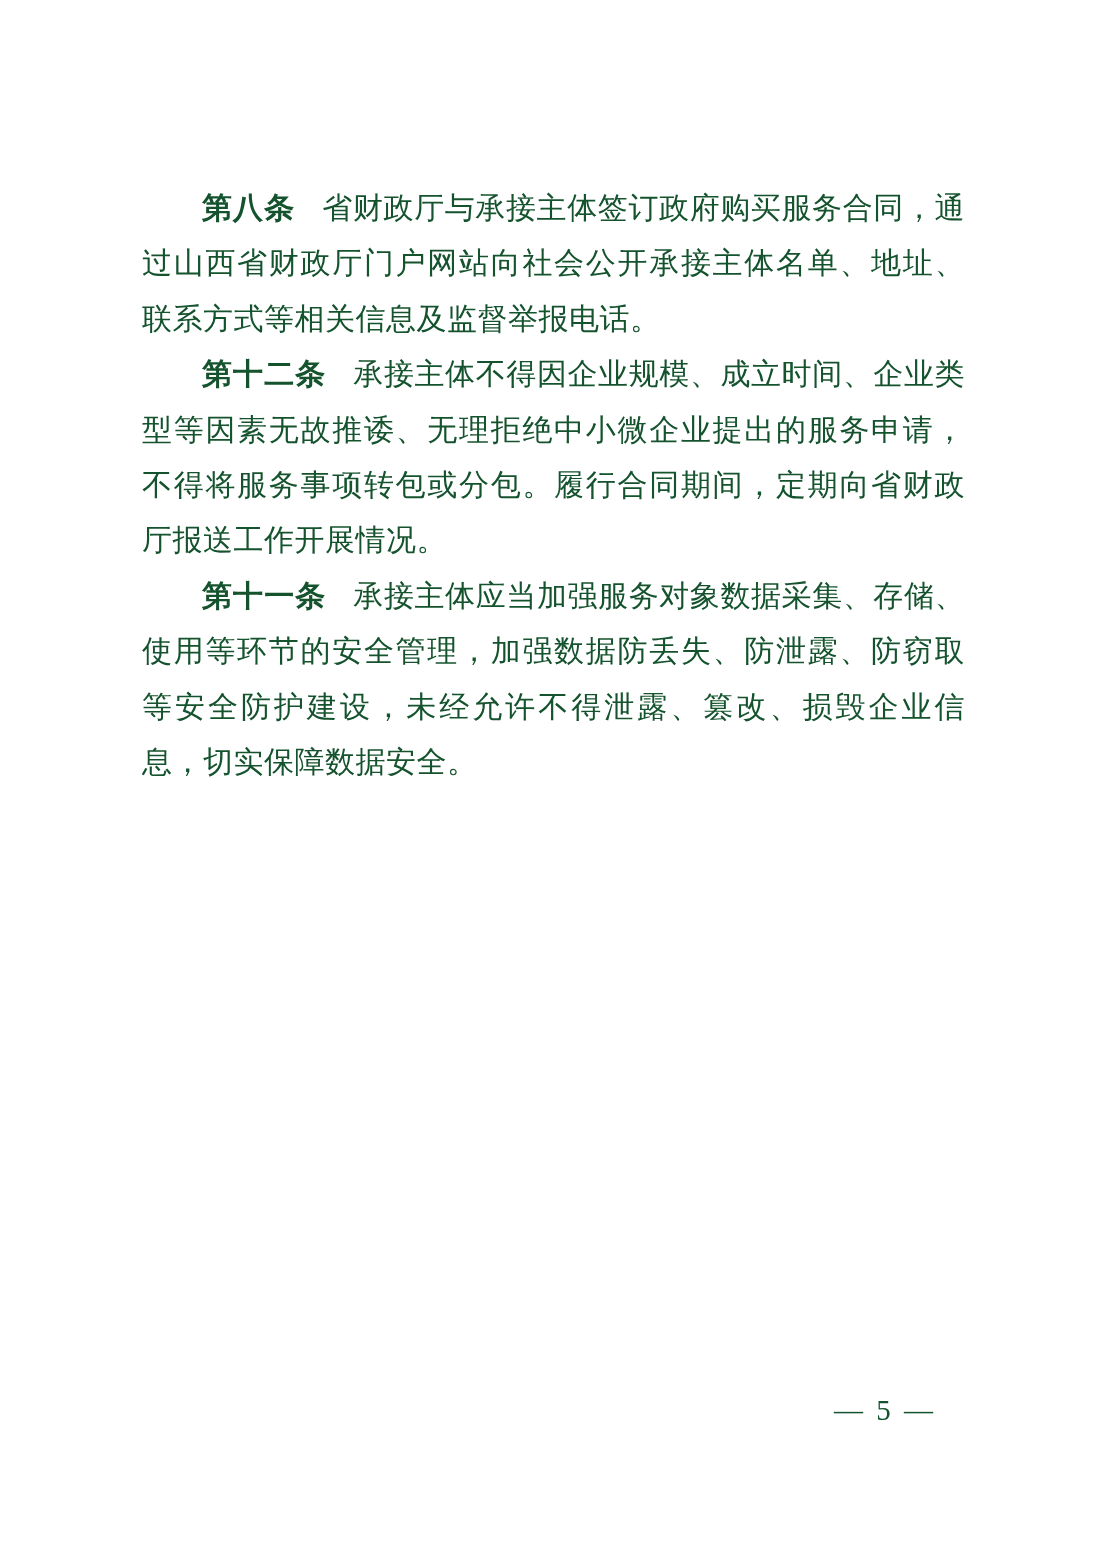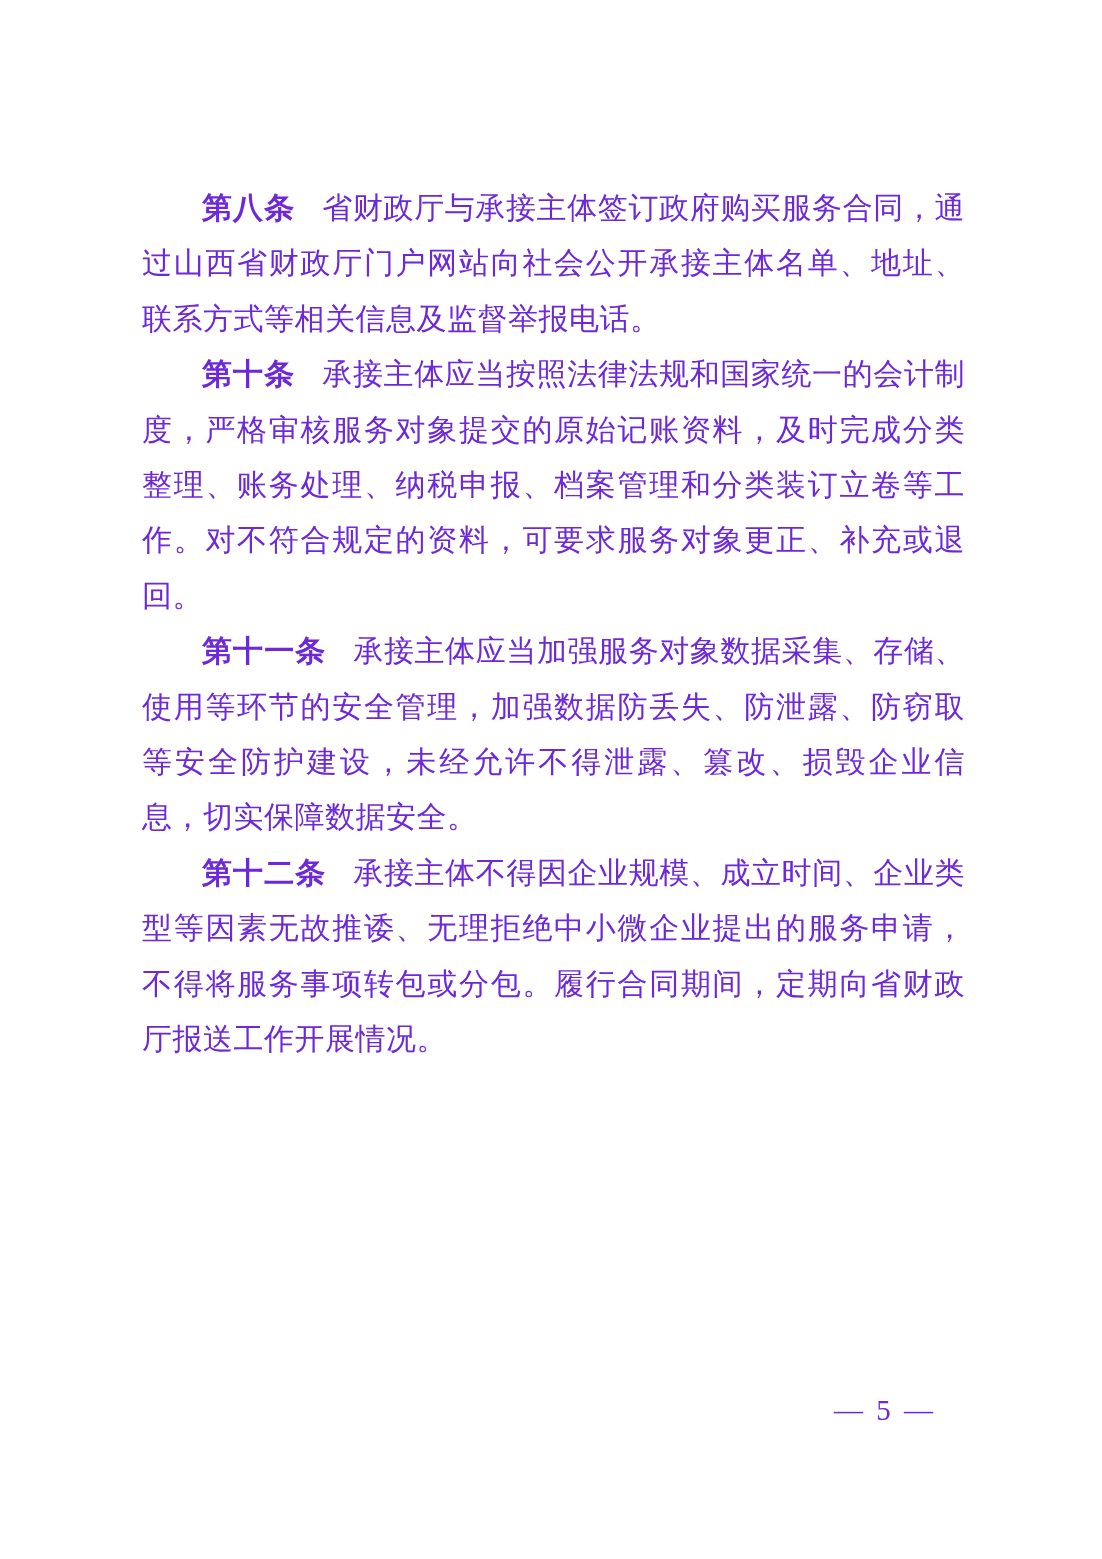--- a/index.html
+++ b/index.html
@@ -7,21 +7,21 @@
     padding: 0;
     background: #ffffff;
   }
   .page {
     position: relative;
     width: 1102px;
     height: 1559px;
     background: #ffffff;
     overflow: hidden;
     font-family: "Liberation Serif", "DejaVu Serif", serif;
-    color: #6d28d9;
+    color: #14532d;
   }
   .content {
     position: absolute;
     left: 142px;
     top: 180px;
     width: 823px;
   }
   .para {
     margin: 0;
     font-size: 30px;
@@ -46,19 +46,18 @@
     letter-spacing: 3px;
     white-space: nowrap;
   }
 </style>
 </head>
 <body>
 
 <div class="page">
   <div class="content">
     <p class="para"><span class="article-label">第八条</span><span>省财政厅与承接主体签订政府购买服务合同，通过山西省财政厅门户网站向社会公开承接主体名单、地址、联系方式等相关信息及监督举报电话。</span></p>
-    <p class="para"><span class="article-label">第十条</span><span>承接主体应当按照法律法规和国家统一的会计制度，严格审核服务对象提交的原始记账资料，及时完成分类整理、账务处理、纳税申报、档案管理和分类装订立卷等工作。对不符合规定的资料，可要求服务对象更正、补充或退回。</span></p>
+    <p class="para"><span class="article-label">第十二条</span><span>承接主体不得因企业规模、成立时间、企业类型等因素无故推诿、无理拒绝中小微企业提出的服务申请，不得将服务事项转包或分包。履行合同期间，定期向省财政厅报送工作开展情况。</span></p>
     <p class="para"><span class="article-label">第十一条</span><span>承接主体应当加强服务对象数据采集、存储、使用等环节的安全管理，加强数据防丢失、防泄露、防窃取等安全防护建设，未经允许不得泄露、篡改、损毁企业信息，切实保障数据安全。</span></p>
-    <p class="para"><span class="article-label">第十二条</span><span>承接主体不得因企业规模、成立时间、企业类型等因素无故推诿、无理拒绝中小微企业提出的服务申请，不得将服务事项转包或分包。履行合同期间，定期向省财政厅报送工作开展情况。</span></p>
   </div>
 
   <div class="page-number">— 5 —</div>
 </div>
 
 </body></html>

